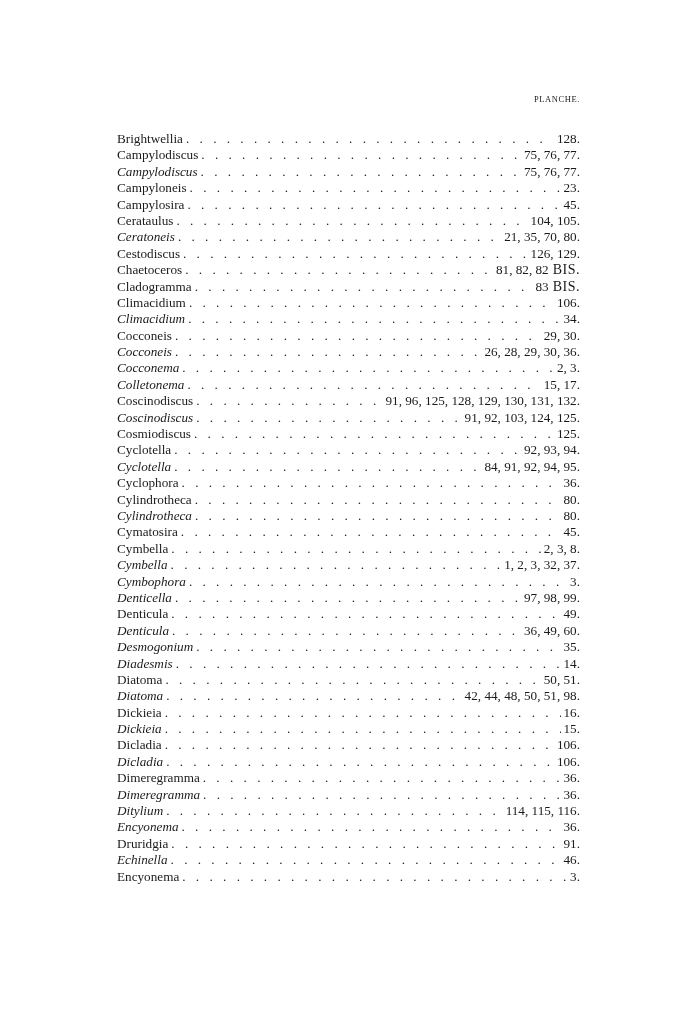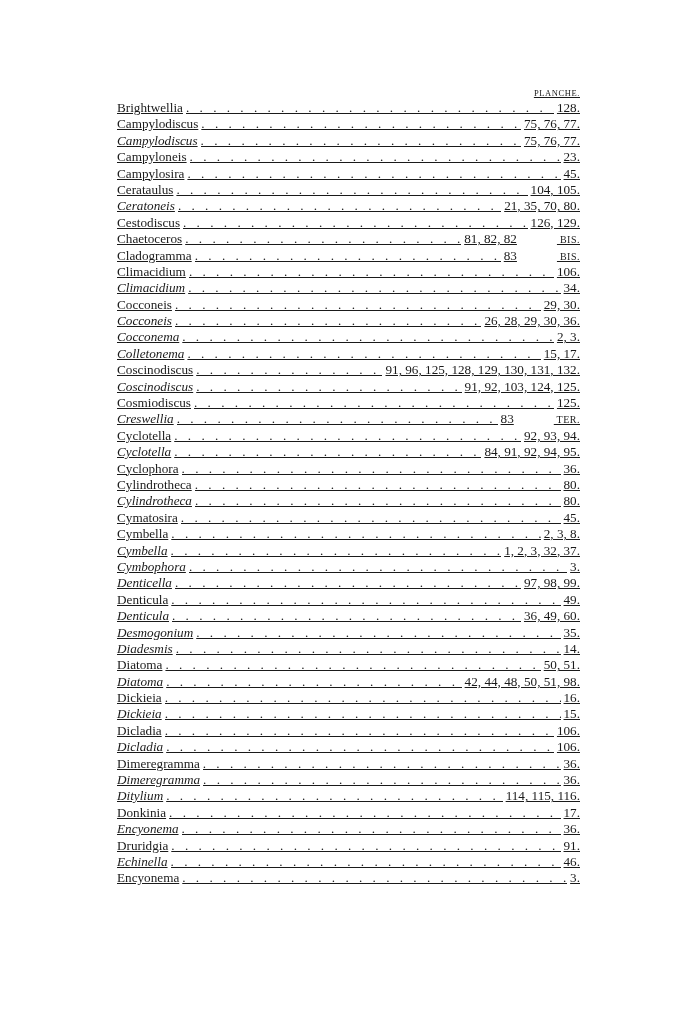--- a/index.html
+++ b/index.html
@@ -1,26 +1,26 @@
 <!DOCTYPE html>
 <html><head>
   <meta charset="utf-8">
   <style>
     html, body { margin: 0; padding: 0; background: #ffffff; }
     body { width: 700px; height: 1016px; position: relative; overflow: hidden;
            font-family: "Liberation Serif", "DejaVu Serif", serif; color: #1a1a1a; }
-    .page { position: absolute; left: 117px; top: 86px; width: 463px; text-decoration: underline; }
+    .page { position: absolute; left: 117px; top: 92px; width: 463px; }
     .header { text-align: right; font-size: 8.5px; letter-spacing: 0.6px; height: 14px; line-height: 14px; }
     .entry { display: flex; align-items: baseline; height: 16.4px; line-height: 16.4px; font-size: 13.2px; white-space: nowrap; }
-    .name { flex: 0 0 auto; }
+    .name { flex: 0 0 auto; margin-top: 25px; }
     .name.it { font-style: italic; }
     .leader { flex: 1 1 auto; overflow: hidden; margin: 0 3px; letter-spacing: 0; }
     .leader::before { content: ". . . . . . . . . . . . . . . . . . . . . . . . . . . . . . . . . . . . . . . . . . . . . . . . . . . . . . . ."; word-spacing: 7px; }
     .pages { flex: 0 0 auto; text-align: center; }
-    .sc { font-size: 10px; letter-spacing: 0.5px; margin-left: 40px; }
+    .sc { font-size: 14px; letter-spacing: 0.5px; }
   </style>
 </head>
 <body>
 
 <div class="page">
   <div class="header">PLANCHE.</div>
   <div id="entries">
       <div class="entry">
         <span class="name">Brightwellia</span>
         <span class="leader"></span>
@@ -110,25 +110,20 @@
         <span class="name it">Coscinodiscus</span>
         <span class="leader"></span>
         <span class="pages">91, 92, 103, 124, 125.</span>
       </div>
       <div class="entry">
         <span class="name">Cosmiodiscus</span>
         <span class="leader"></span>
         <span class="pages">125.</span>
       </div>
       <div class="entry">
-        <span class="name it">Creswellia</span>
-        <span class="leader"></span>
-        <span class="pages">83<span class="sc"> TER.</span></span>
-      </div>
-      <div class="entry">
         <span class="name">Cyclotella</span>
         <span class="leader"></span>
         <span class="pages">92, 93, 94.</span>
       </div>
       <div class="entry">
         <span class="name it">Cyclotella</span>
         <span class="leader"></span>
         <span class="pages">84, 91, 92, 94, 95.</span>
       </div>
       <div class="entry">
@@ -228,25 +223,20 @@
       </div>
       <div class="entry">
         <span class="name it">Dimeregramma</span>
         <span class="leader"></span>
         <span class="pages">36.</span>
       </div>
       <div class="entry">
         <span class="name it">Ditylium</span>
         <span class="leader"></span>
         <span class="pages">114, 115, 116.</span>
-      </div>
-      <div class="entry">
-        <span class="name">Donkinia</span>
-        <span class="leader"></span>
-        <span class="pages">17.</span>
       </div>
       <div class="entry">
         <span class="name it">Encyonema</span>
         <span class="leader"></span>
         <span class="pages">36.</span>
       </div>
       <div class="entry">
         <span class="name">Druridgia</span>
         <span class="leader"></span>
         <span class="pages">91.</span>

